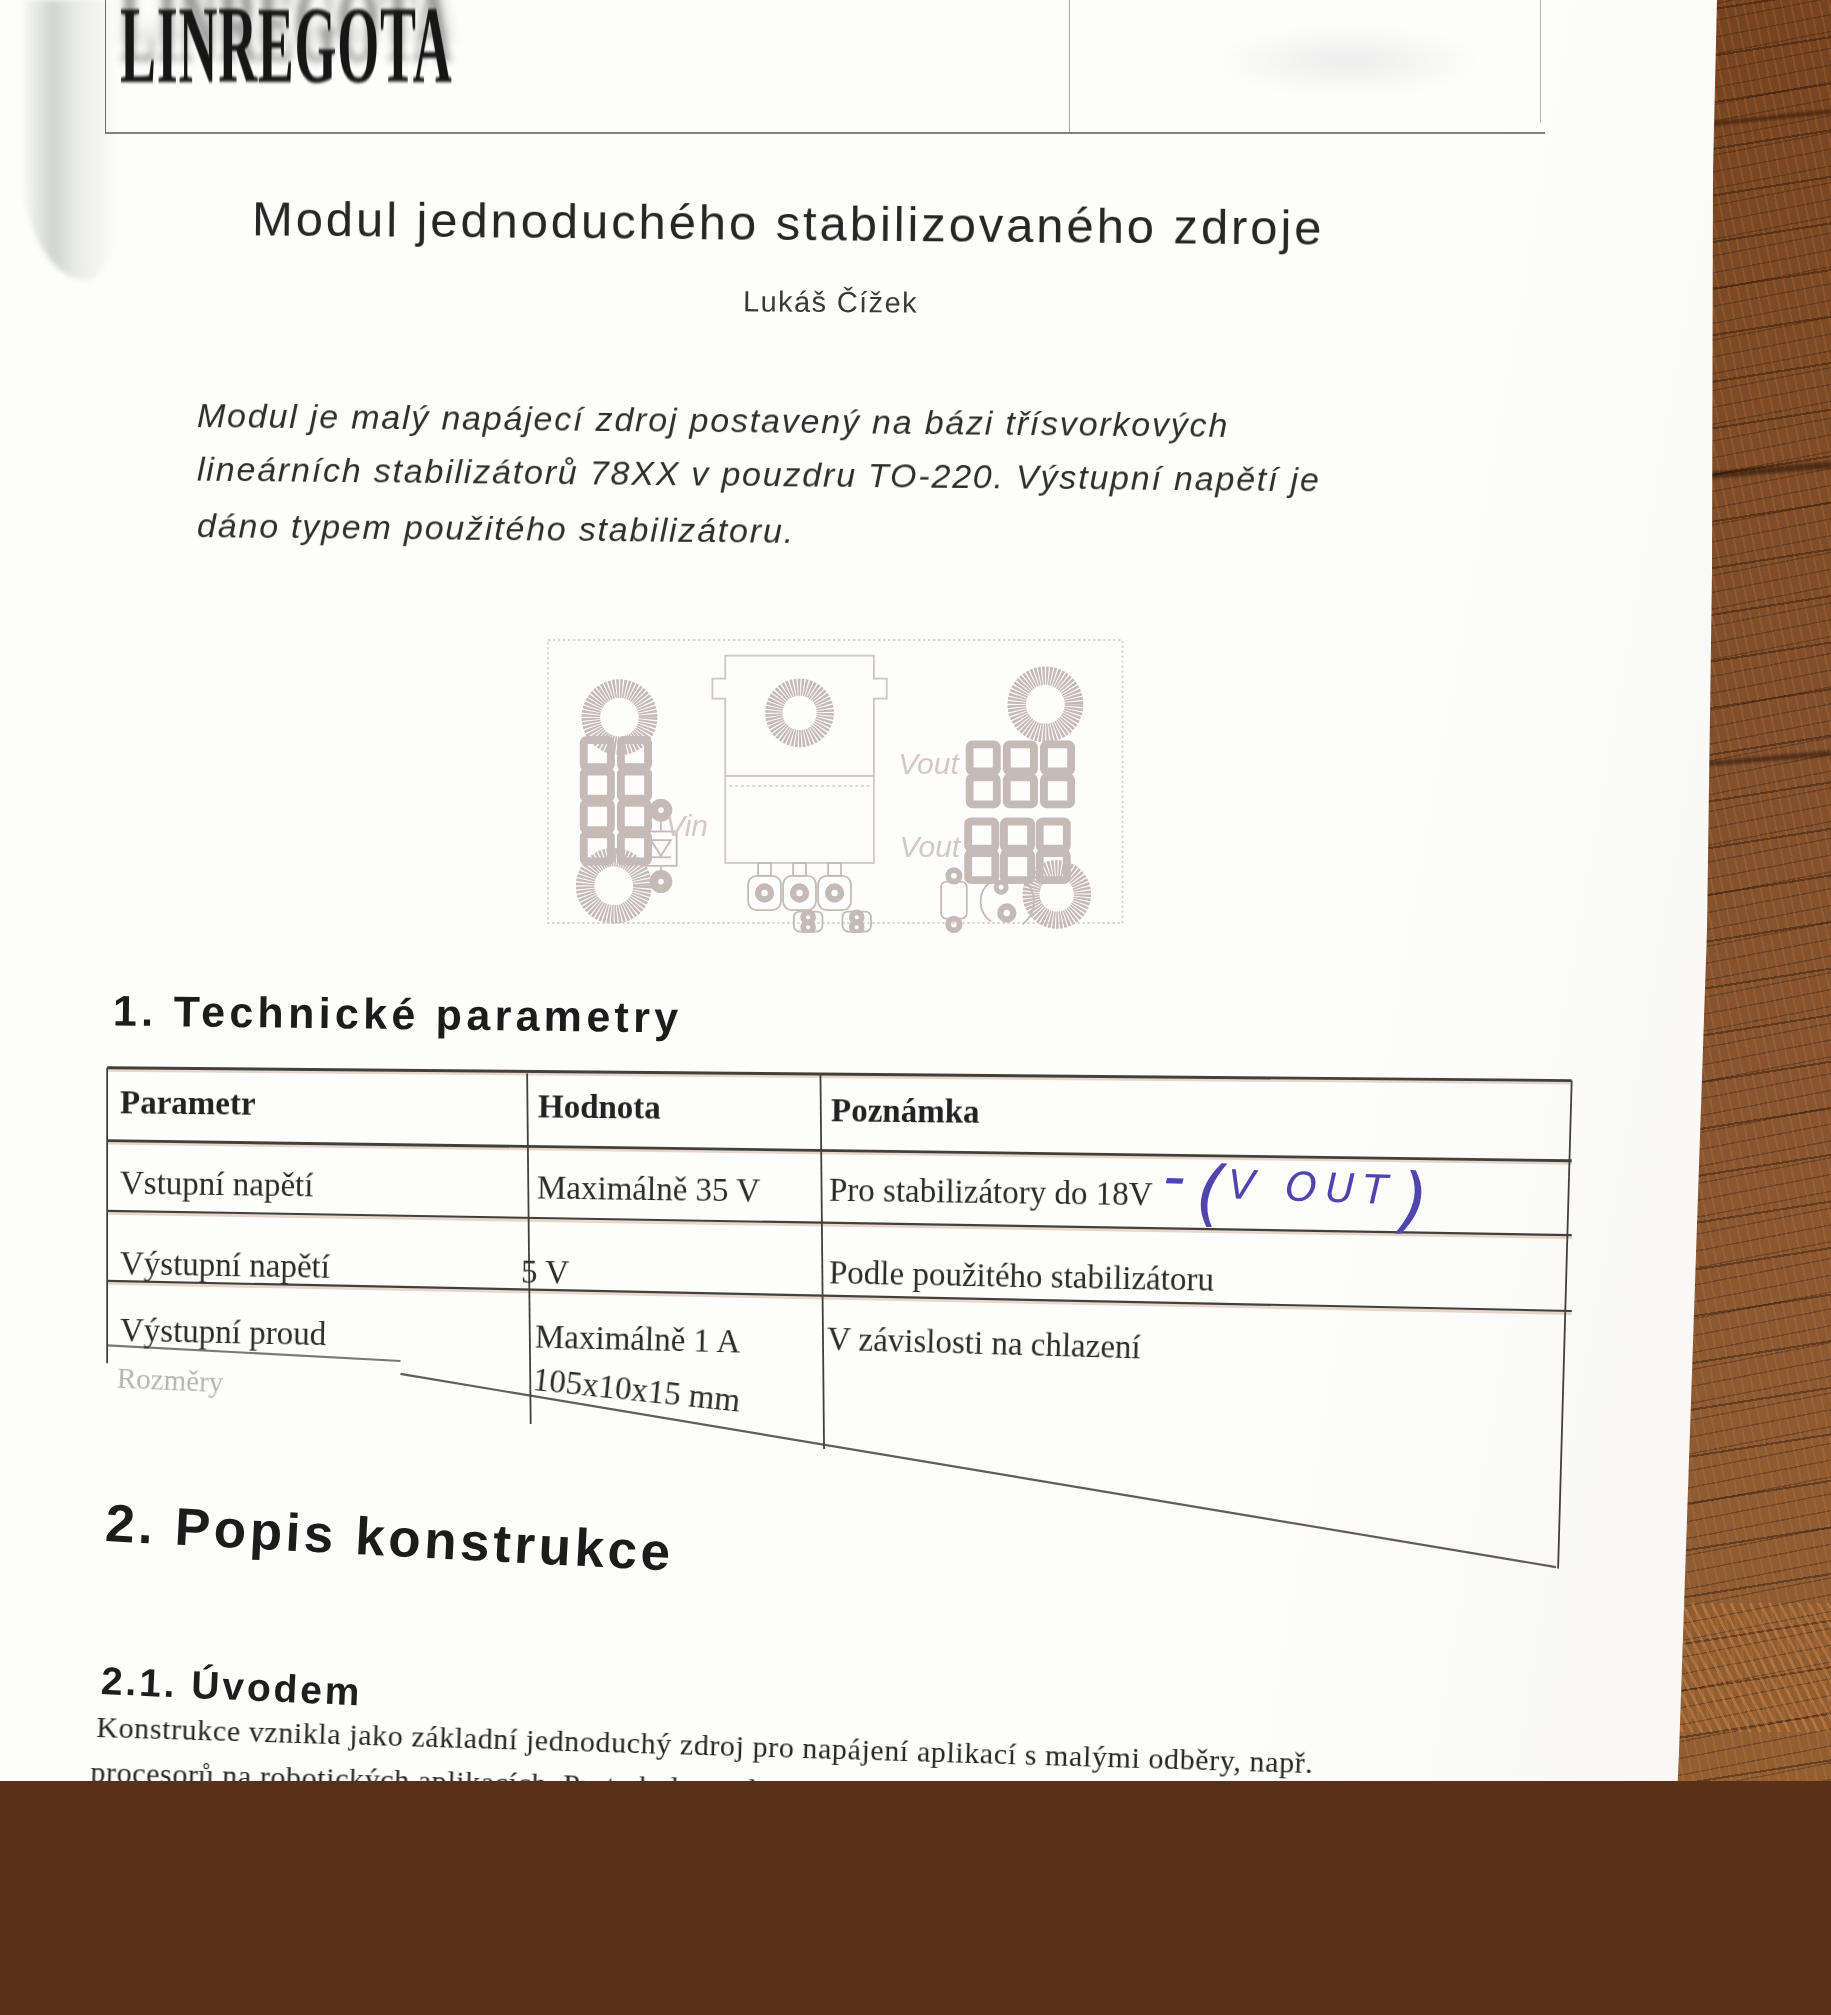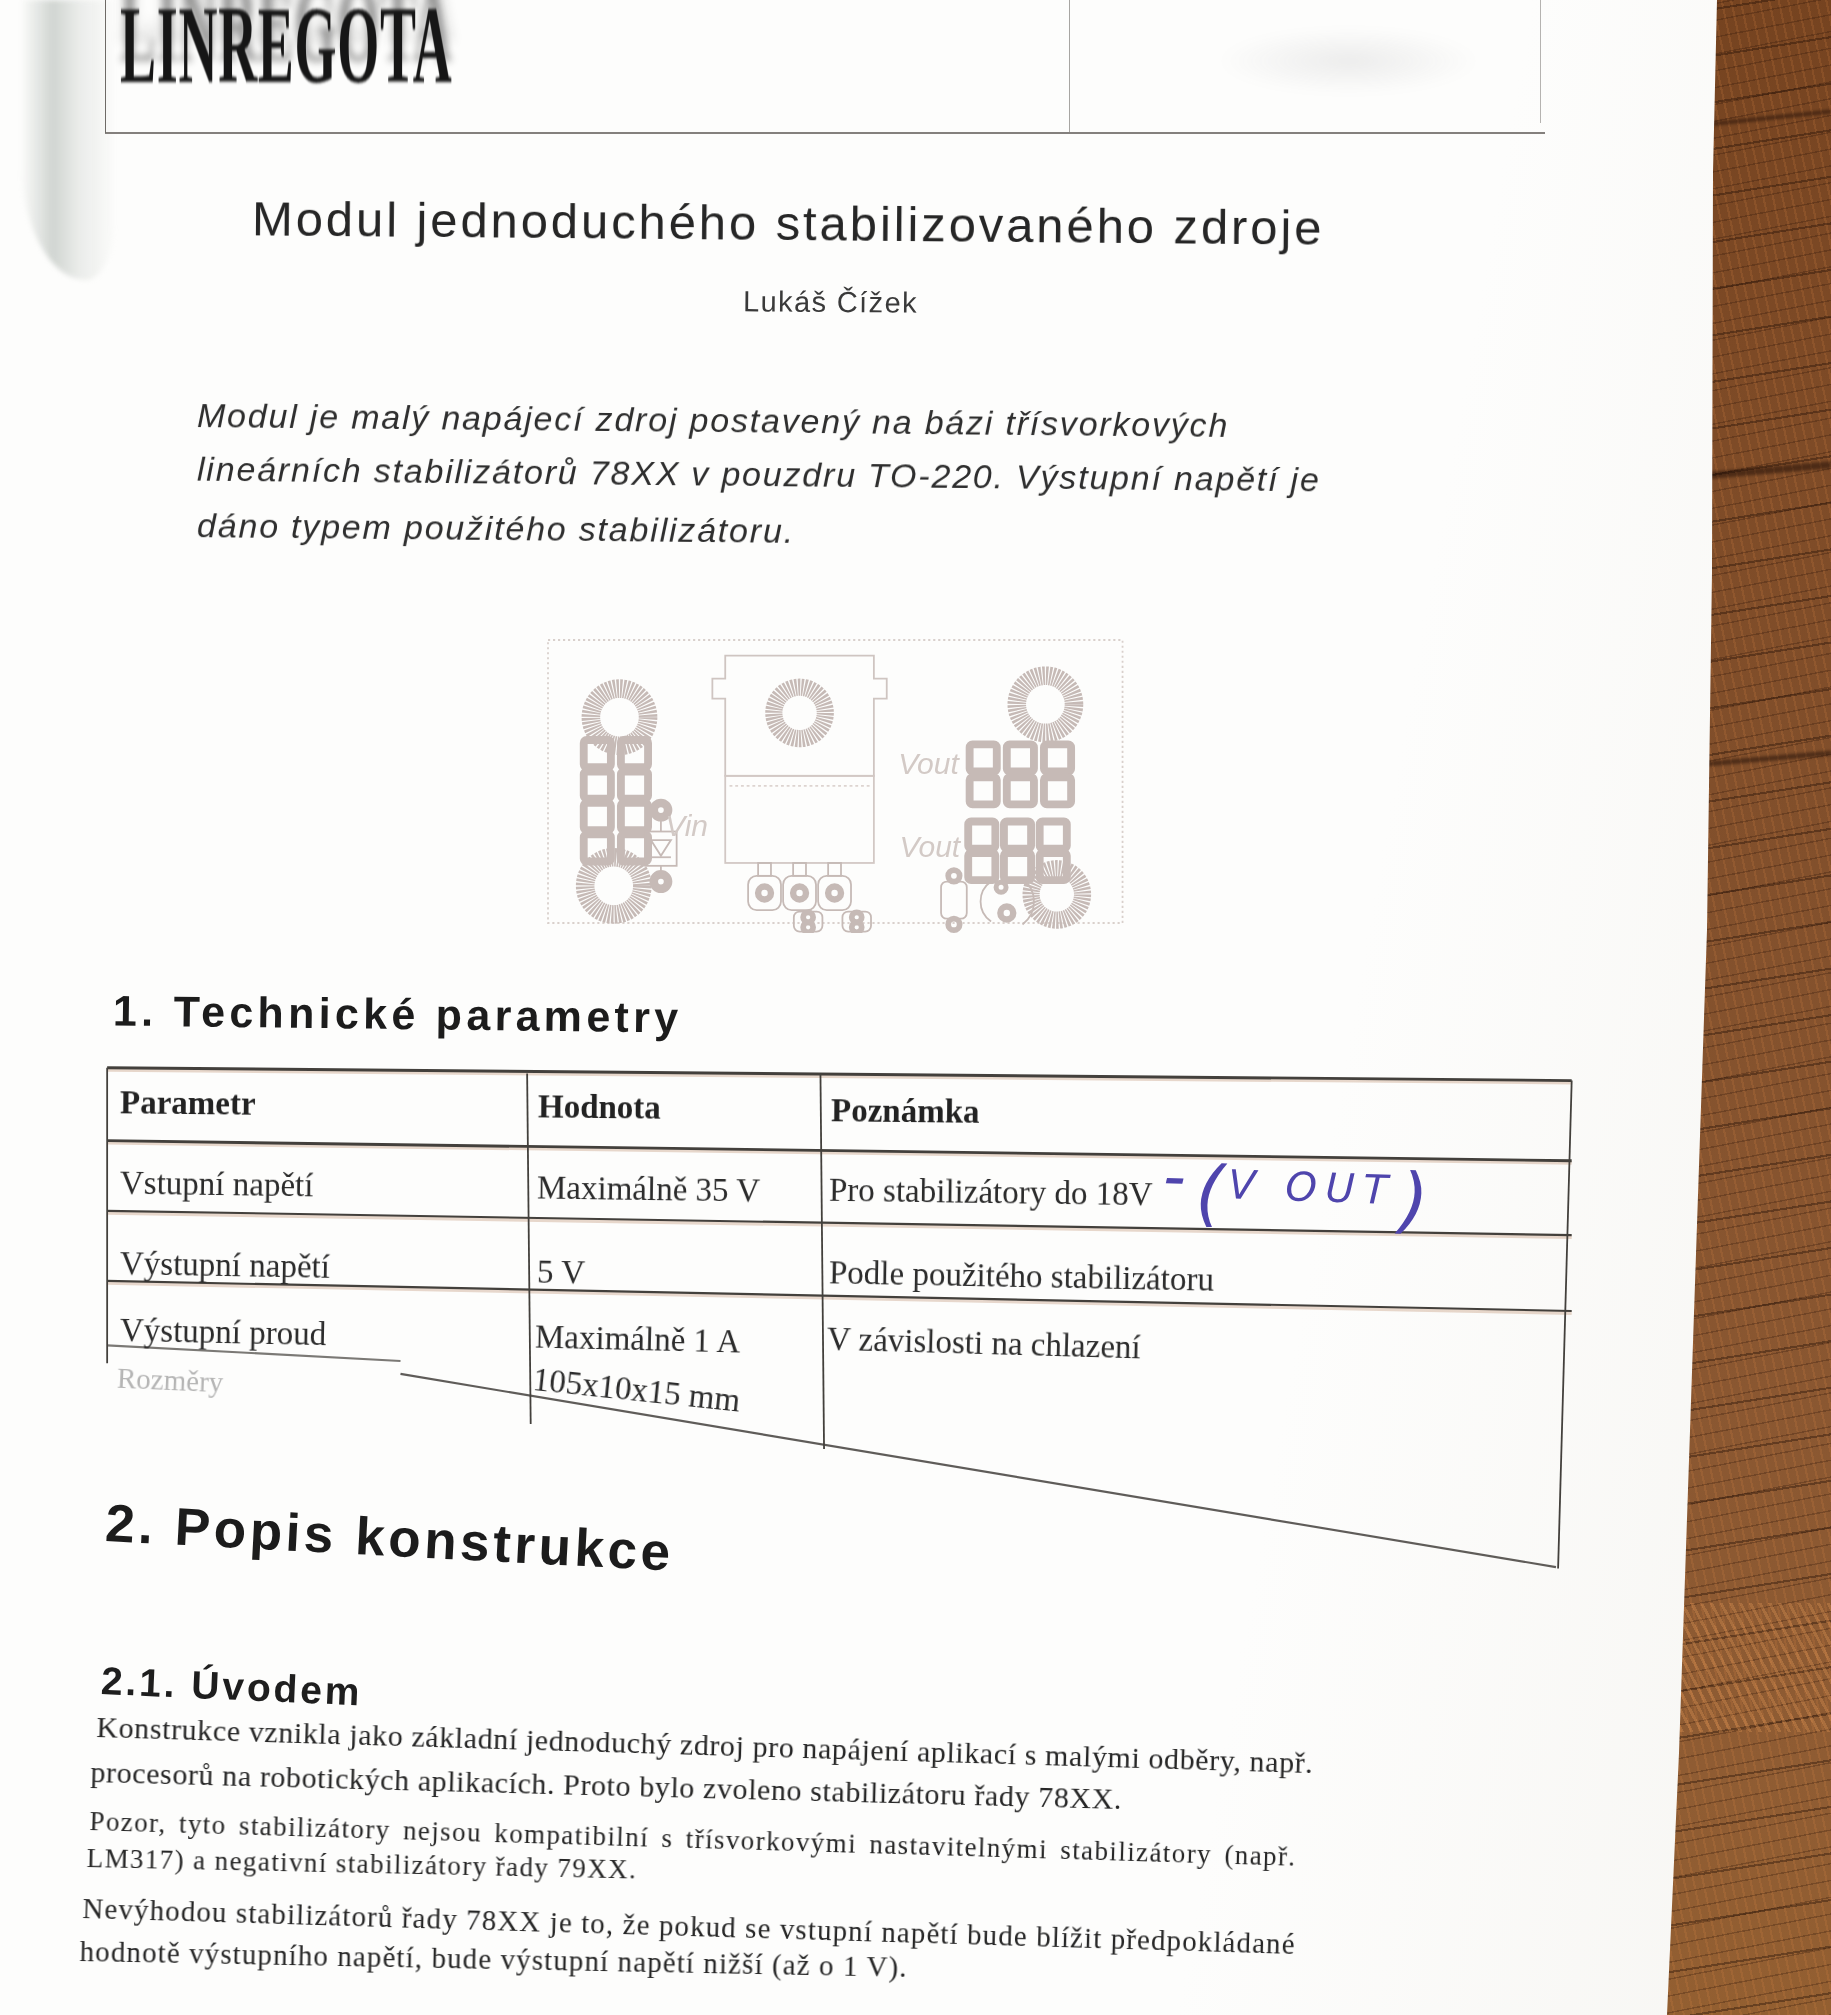--- a/index.html
+++ b/index.html
@@ -1,18 +1,18 @@
 <!DOCTYPE html>
 <html style="font-size:11.4px"><head>
 <meta charset="utf-8">
 <style>
   html,body{margin:0;padding:0;}
   body{font-family:"Liberation Serif", serif; background:#5a3017;}
   #canvas{
-    position:relative; width:1832px; height:2015px; overflow:hidden;
+    position:relative; width:1832px; height:1781px; overflow:hidden;
     background:
       repeating-linear-gradient(171deg, rgba(30,12,4,.38) 0 2.1px, rgba(0,0,0,0) 2.1px 46px),
       repeating-linear-gradient(169deg, rgba(45,20,8,.28) 0 1.4px, rgba(0,0,0,0) 1.4px 16.5px),
       repeating-linear-gradient(78deg, rgba(232,142,72,.15) 0 2.1px, rgba(0,0,0,0) 2.1px 9.3px),
       linear-gradient(178deg,#74421f 0%,#7d4a26 20%,#82502c 45%,#8a5731 70%,#8f5c33 88%,#935f31 100%);
   }
   .wseam{position:absolute; background:rgba(25,10,4,.5); filter:blur(1.4px);}
   .wlight{position:absolute; right:0; top:1603px; width:200px; height:129px;
       background:repeating-linear-gradient(62deg, rgba(242,162,92,.28) 0 2.9px, rgba(0,0,0,0) 2.9px 8.6px);
       filter:blur(0.7px);}
@@ -209,21 +209,21 @@
 
   <div class="cell" style="left:120px; top:1166px; transform:rotate(.8deg);">Vstupní napětí</div>
   <div class="cell" style="left:537px; top:1171px; transform:rotate(.8deg);">Maximálně 35 V</div>
   <div class="cell" style="left:829px; top:1174px; transform:rotate(.8deg);">Pro stabilizátory do 18V</div>
 
   <div class="hw">
     <span class="dash">–</span><span class="paren">(</span><span class="word">V OUT</span><span class="paren">)</span>
   </div>
 
   <div class="cell" style="left:120px; top:1247px; transform:rotate(1deg);">Výstupní napětí</div>
-  <div class="cell" style="left:537px; top:1254px; transform:rotate(1deg);">5 V</div>
+  <div class="cell" style="left:521px; top:1254px; transform:rotate(1deg);">5 V</div>
   <div class="cell" style="left:829px; top:1258px; transform:rotate(1.1deg);">Podle použitého stabilizátoru</div>
 
   <div class="cell" style="left:120px; top:1314px; transform:rotate(1.2deg);">Výstupní proud</div>
   <div class="cell" style="left:535px; top:1321px; transform:rotate(1.4deg);">Maximálně 1 A</div>
   <div class="cell" style="left:827px; top:1325px; transform:rotate(1.6deg);">V závislosti na chlazení</div>
 
   <div class="cell faint" style="left:117px; top:1364px; transform:rotate(2.5deg);">Rozměry</div>
   <div class="cell" style="left:535px; top:1361px; transform:rotate(6deg); transform-origin:left top;">105x10x15 mm</div>
 
   <div class="h2">2. Popis konstrukce</div>

